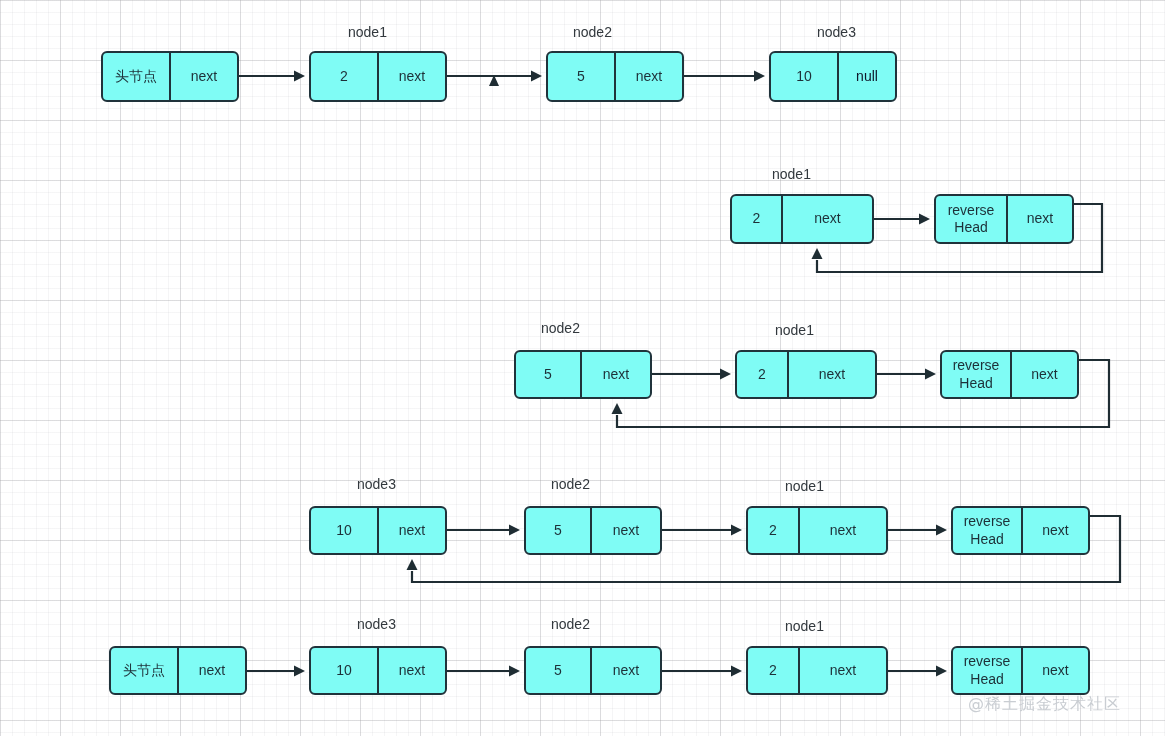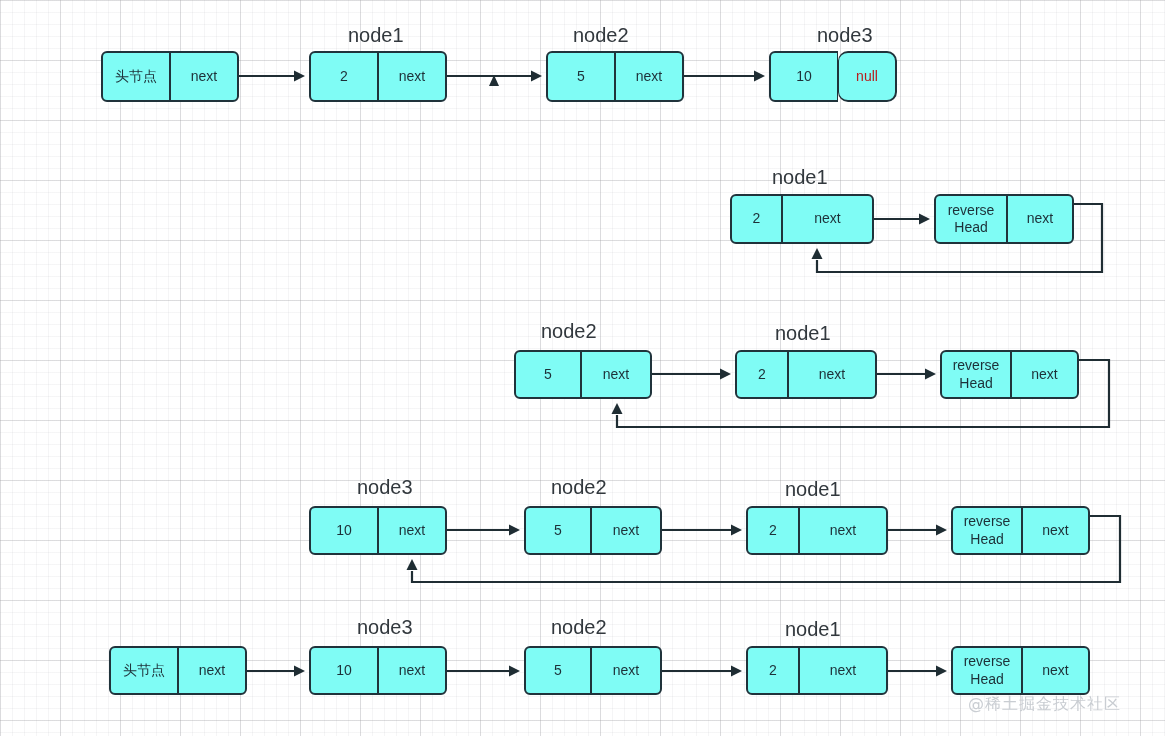--- a/index.html
+++ b/index.html
@@ -53,21 +53,21 @@
     border-bottom-left-radius: 6px;
     border-right-width: 1px;
   }
   .cell.right {
     border-top-right-radius: 6px;
     border-bottom-right-radius: 6px;
     border-left-width: 1px;
   }
   .node-label {
     position: absolute;
-    font-size: 20px;
+    font-size: 14px;
     color: #32383d;
     white-space: nowrap;
   }
   .watermark {
     position: absolute;
     font-size: 16px;
     color: #c9cdd2;
     letter-spacing: 1px;
     white-space: nowrap;
     font-family: "DejaVu Sans", sans-serif;
@@ -159,21 +159,21 @@
       <div class="node" style="left: 309px; top: 51px; width: 138px; height: 51px;">
         <div class="cell left" style="width: 69px; background: rgb(127, 252, 245); border-color: rgb(32, 51, 59); color: rgb(29, 48, 56);">2</div>
         <div class="cell right" style="width: 69px; background: rgb(127, 252, 245); border-color: rgb(32, 51, 59); color: rgb(29, 48, 56);">next</div>
       </div>
       <div class="node" style="left: 546px; top: 51px; width: 138px; height: 51px;">
         <div class="cell left" style="width: 69px; background: rgb(127, 252, 245); border-color: rgb(32, 51, 59); color: rgb(29, 48, 56);">5</div>
         <div class="cell right" style="width: 69px; background: rgb(127, 252, 245); border-color: rgb(32, 51, 59); color: rgb(29, 48, 56);">next</div>
       </div>
       <div class="node" style="left: 769px; top: 51px; width: 138px; height: 51px;">
         <div class="cell left" style="width: 69px; background: rgb(127, 252, 245); border-color: rgb(32, 51, 59); color: rgb(29, 48, 56);">10</div>
-        <div class="cell right" style="width: 59px; background: rgb(127, 252, 245); border-color: rgb(32, 51, 59); color: #b91c1c; border-radius: 10px;">null</div>
+        <div class="cell right" style="width: 59px; background: rgb(127, 252, 245); border-color: rgb(32, 51, 59); color: #0f172a;">null</div>
       </div>
       <div class="node-label" style="left: 772px; top: 166px; color: rgb(50, 56, 61);">node1</div>
       <div class="node" style="left: 730px; top: 194px; width: 144px; height: 50px;">
         <div class="cell left" style="width: 52px; background: rgb(127, 252, 245); border-color: rgb(32, 51, 59); color: rgb(29, 48, 56);">2</div>
         <div class="cell right" style="width: 92px; background: rgb(127, 252, 245); border-color: rgb(32, 51, 59); color: rgb(29, 48, 56);">next</div>
       </div>
       <div class="node" style="left: 934px; top: 194px; width: 140px; height: 50px;">
         <div class="cell left" style="width: 73px; background: rgb(127, 252, 245); border-color: rgb(32, 51, 59); color: rgb(29, 48, 56);">reverse
 Head</div>
         <div class="cell right" style="width: 67px; background: rgb(127, 252, 245); border-color: rgb(32, 51, 59); color: rgb(29, 48, 56);">next</div>

